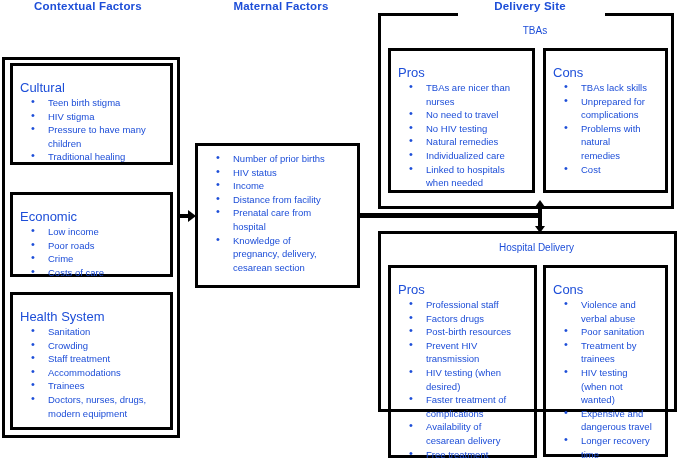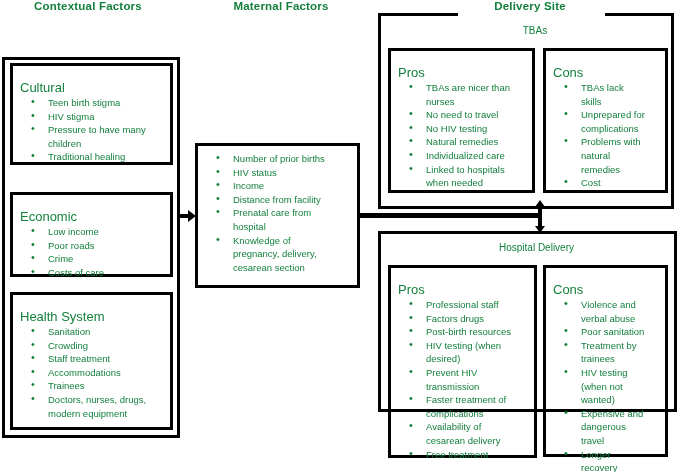--- a/index.html
+++ b/index.html
@@ -1,27 +1,27 @@
 <!DOCTYPE html>
 <html><head>
 <meta charset="utf-8">
 <style>
   html,body { margin:0; padding:0; background:#fff; }
   .canvas {
     position:relative; width:685px; height:472px; background:#ffffff;
-    font-family:"Liberation Sans", sans-serif; color:#15803d; overflow:hidden;
+    font-family:"Liberation Sans", sans-serif; color:#1d4ed8; overflow:hidden;
   }
   .hdr {
     position:absolute; top:0; transform:translateX(-50%);
     font-size:11.5px; font-weight:bold; white-space:nowrap; letter-spacing:.2px;
   }
   .box { position:absolute; box-sizing:border-box; border:3px solid #000; }
   .box-title { font-size:13px; font-weight:normal; margin:14px 0 1px 7px; }
   .blist {
-    list-style:none; margin:1px 0 0 0; padding:0 20px 0 0;
+    list-style:none; margin:1px 0 0 0; padding:0 7px 0 0;
     font-size:9.5px; line-height:13.6px;
   }
   .blist li { position:relative; padding-left:35px; white-space:pre-line; }
   .blist li::before { content:"\2022"; position:absolute; left:18px; top:-1px; font-size:11px; }
   .plain-list { margin-top:6px; }
   .section-label { position:absolute; left:0; right:0; text-align:center; font-size:10px;padding-left:18px; }
   .border-gap { position:absolute; background:#ffffff; }
   .arrow-shaft { position:absolute; background:#000; }
   .tri { position:absolute; width:0; height:0; }
 </style>
@@ -131,24 +131,24 @@
   <div class="box" style="left:378px;top:231px;width:299px;height:181px">
     <div class="section-label" style="top:8px">Hospital Delivery</div>
   </div>
 
   <div class="box" style="left:388px;top:265px;width:149px;height:193px">
     <div class="box-title">Pros</div>
     <ul class="blist">
         <li>Professional staff</li>
         <li>Factors drugs</li>
         <li>Post-birth resources</li>
+        <li>Prevent HIV
+transmission</li>
         <li>HIV testing (when
 desired)</li>
-        <li>Prevent HIV
-transmission</li>
         <li>Faster treatment of
 complications</li>
         <li>Availability of
 cesarean delivery</li>
         <li>Free treatment</li>
       </ul>
   </div>
 
   <div class="box" style="left:543px;top:265px;width:125px;height:192px">
     <div class="box-title">Cons</div>

